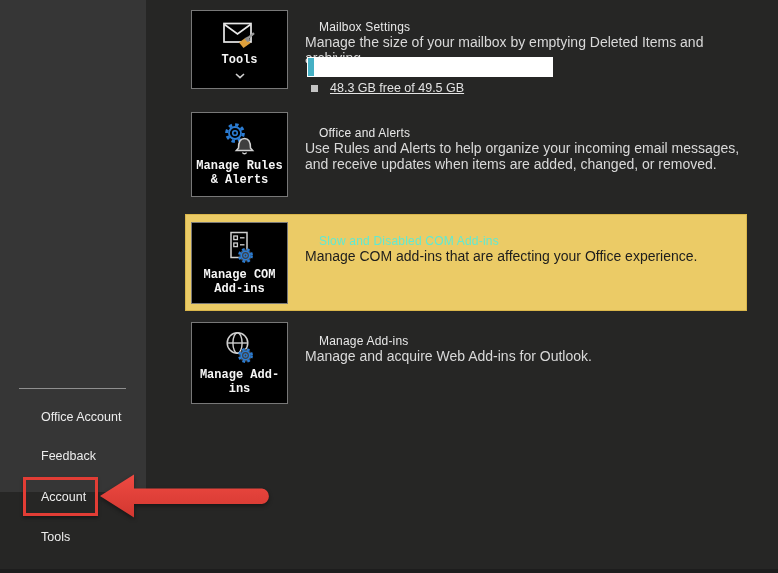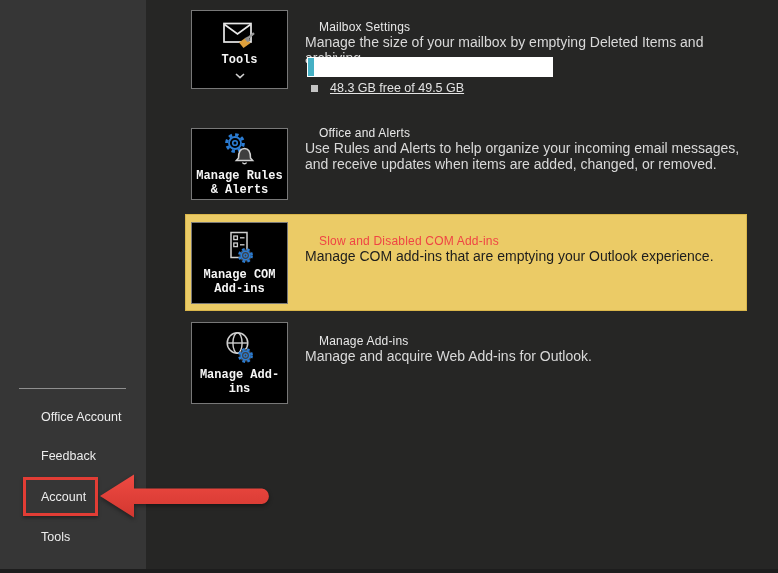--- a/index.html
+++ b/index.html
@@ -7,21 +7,21 @@
     width: 778px; height: 573px;
     overflow: hidden;
     background: #262625;
     font-family: "Liberation Sans", "DejaVu Sans", sans-serif;
   }
   .stage { position: relative; width: 778px; height: 573px; background: #262625; }
 
   
   .sidebar {
     position: absolute; left: 0; top: 0;
-    width: 146px; height: 569px;
+    width: 146px; height: 492px;
     background: #363636;
   }
   .divider {
     position: absolute; left: 19px; top: 388px;
     width: 107px; height: 1px; background: #8f8f8f;
   }
   .nav-item {
     position: absolute; left: 41px;
     color: #ededed; font-size: 12.5px; line-height: 15px;
     cursor: default; white-space: nowrap;
@@ -66,21 +66,21 @@
     margin: 14px;
     font-size: 12px; font-weight: 400; letter-spacing: 0.2px;
     color: #e8e8e8; white-space: nowrap;
   }
   .desc {
     position: absolute; left: 159px;
     margin: 0;
     font-size: 14px; line-height: 15.5px;
     color: #d9d9d9; width: 452px;
   }
-  .title.on-yellow { color: #ef4444; }
+  .title.on-yellow { color: #5eead4; }
   .desc.on-yellow  { color: #1d1d1d; }
 
   .pbar {
     position: absolute; left: 161px; top: 57px; 
     width: 246px; height: 20px;
     background: #ffffff;
     box-sizing: border-box; padding: 1px;
   }
   .pfill { height: 100%; background: #45b0c4; }
 
@@ -146,21 +146,21 @@
 
     <h2 class="title" style="top:6px">Mailbox Settings</h2>
     <p class="desc" style="top:35px">Manage the size of your mailbox by emptying Deleted Items and archiving.</p>
 
     <div class="pbar">
       <div class="pfill" style="width: 2.4%;"></div>
     </div>
     <div class="bullet"></div>
     <div class="storage-label">48.3 GB free of 49.5 GB</div>
 
-    <button class="tile" style="top:128px;height:72px">
+    <button class="tile" style="top:112px;height:85px">
       <span class="ticon">
         <svg width="36" height="34" viewBox="0 0 36 34">
           <circle cx="13" cy="11" r="8.3" fill="none" stroke="#2b7cd3" stroke-width="3.1" stroke-dasharray="3.4 3.1"></circle>
           <circle cx="13" cy="11" r="6" fill="none" stroke="#2b7cd3" stroke-width="1.8"></circle>
           <circle cx="13" cy="11" r="2.3" fill="none" stroke="#2b7cd3" stroke-width="1.6"></circle>
           <path d="M16.5,26 q0,-9.5 6,-9.5 q6,0 6,9.5 l2.2,2.6 h-16.4 z" fill="#3f3f3f" stroke="#d2d2d2" stroke-width="1.5"></path>
           <path d="M20.5,30.5 a2.2,2.2 0 0 0 4,0" fill="none" stroke="#d2d2d2" stroke-width="1.4"></path>
         </svg>
       </span>
       <span class="tlabel">Manage Rules &amp; Alerts</span>
@@ -179,21 +179,21 @@
           <line x1="18" y1="13.8" x2="22.5" y2="13.8" stroke="#d0d0d0" stroke-width="1.3"></line>
           <circle cx="23.5" cy="24.5" r="6.2" fill="#3f3f3f" stroke="#2b7cd3" stroke-width="2.5" stroke-dasharray="2.6 2.4"></circle>
           <circle cx="23.5" cy="24.5" r="4.2" fill="none" stroke="#2b7cd3" stroke-width="1.6"></circle>
           <circle cx="23.5" cy="24.5" r="1.6" fill="none" stroke="#2b7cd3" stroke-width="1.4"></circle>
         </svg>
       </span>
       <span class="tlabel">Manage COM Add-ins</span>
     </button>
 
     <h2 class="title on-yellow" style="top:220px">Slow and Disabled COM Add-ins</h2>
-    <p class="desc on-yellow" style="top:249px">Manage COM add-ins that are emptying your Outlook experience.</p>
+    <p class="desc on-yellow" style="top:249px">Manage COM add-ins that are affecting your Office experience.</p>
 
     <button class="tile" style="top:322px;height:82px">
       <span class="ticon">
         <svg width="36" height="34" viewBox="0 0 36 34">
           <circle cx="15.5" cy="12" r="10.3" fill="none" stroke="#cfcfcf" stroke-width="1.5"></circle>
           <ellipse cx="15.5" cy="12" rx="4.6" ry="10.3" fill="none" stroke="#cfcfcf" stroke-width="1.4"></ellipse>
           <line x1="5.2" y1="12" x2="25.8" y2="12" stroke="#cfcfcf" stroke-width="1.4"></line>
           <circle cx="23.5" cy="24.5" r="6.2" fill="#3f3f3f" stroke="#2b7cd3" stroke-width="2.5" stroke-dasharray="2.6 2.4"></circle>
           <circle cx="23.5" cy="24.5" r="4.2" fill="none" stroke="#2b7cd3" stroke-width="1.6"></circle>
           <circle cx="23.5" cy="24.5" r="1.6" fill="none" stroke="#2b7cd3" stroke-width="1.4"></circle>

